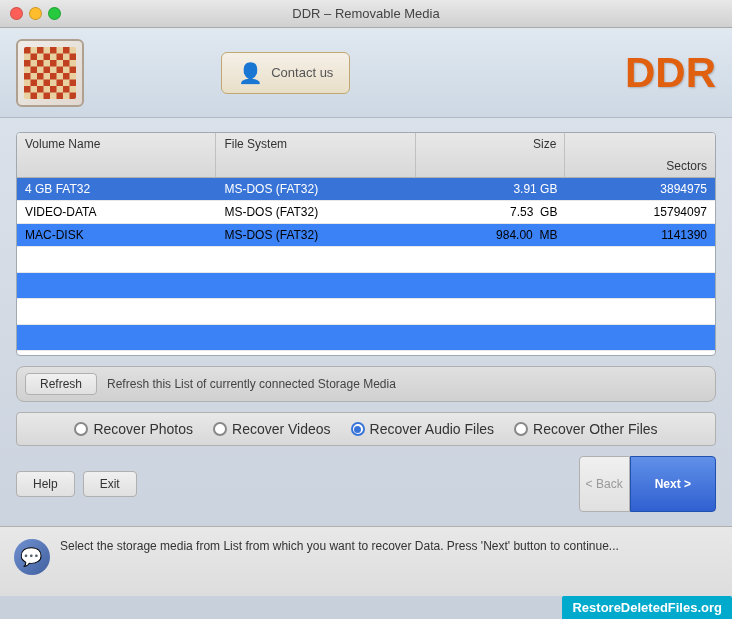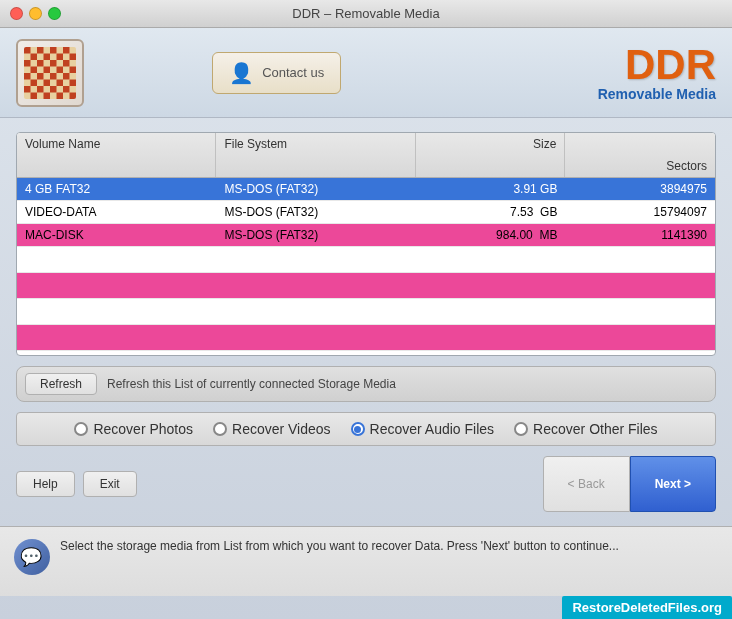--- a/index.html
+++ b/index.html
@@ -139,21 +139,21 @@
     .table-body { }
     .table-row {
       display: grid;
       grid-template-columns: 2fr 2fr 1.5fr 1.5fr;
       border-bottom: 1px solid #e8e8e8;
     }
     .table-row.selected {
       background: #3874d8;
       color: white;
     }
-    .table-row.alt { background: #ec4899; }
+    .table-row.alt { background: #3b82f6; }
     .td {
       padding: 4px 8px;
       font-size: 12px;
       overflow: hidden;
       white-space: nowrap;
     }
     .td.right { text-align: right; }
 
     
     .refresh-bar {
@@ -234,21 +234,21 @@
     .btn-spacer { flex: 1; }
     .nav-btns {
       display: flex;
       gap: 0;
       margin-left: auto;
     }
     .btn-back {
       background: linear-gradient(to bottom, #f0f0f0, #e0e0e0);
       border: 1px solid #b0b0b0;
       border-radius: 4px 0 0 4px;
-      padding: 5px 24px;
+      padding: 5px 6px;
       font-size: 12px;
       cursor: pointer;
       color: #999;
     }
     .btn-next {
       background: linear-gradient(to bottom, #6090e8, #3060d0);
       border: 1px solid #2050b0;
       border-radius: 0 4px 4px 0;
       padding: 20px 24px;
       font-size: 12px;
@@ -326,21 +326,20 @@
       </svg>
     </div>
 
     <button class="contact-btn">
       <span class="contact-icon">👤</span>
       <span>Contact us</span>
     </button>
 
     <div class="ddr-brand">
       <div class="ddr-title">DDR</div>
-      <div class="ddr-subtitle">Removable Media</div>
     </div>
   </div>
 
   <div class="content">
 
     <div class="table-container">
       <div class="table-header">
         <div class="th">Volume Name</div>
         <div class="th">File System</div>
         <div class="th right">Size</div>

